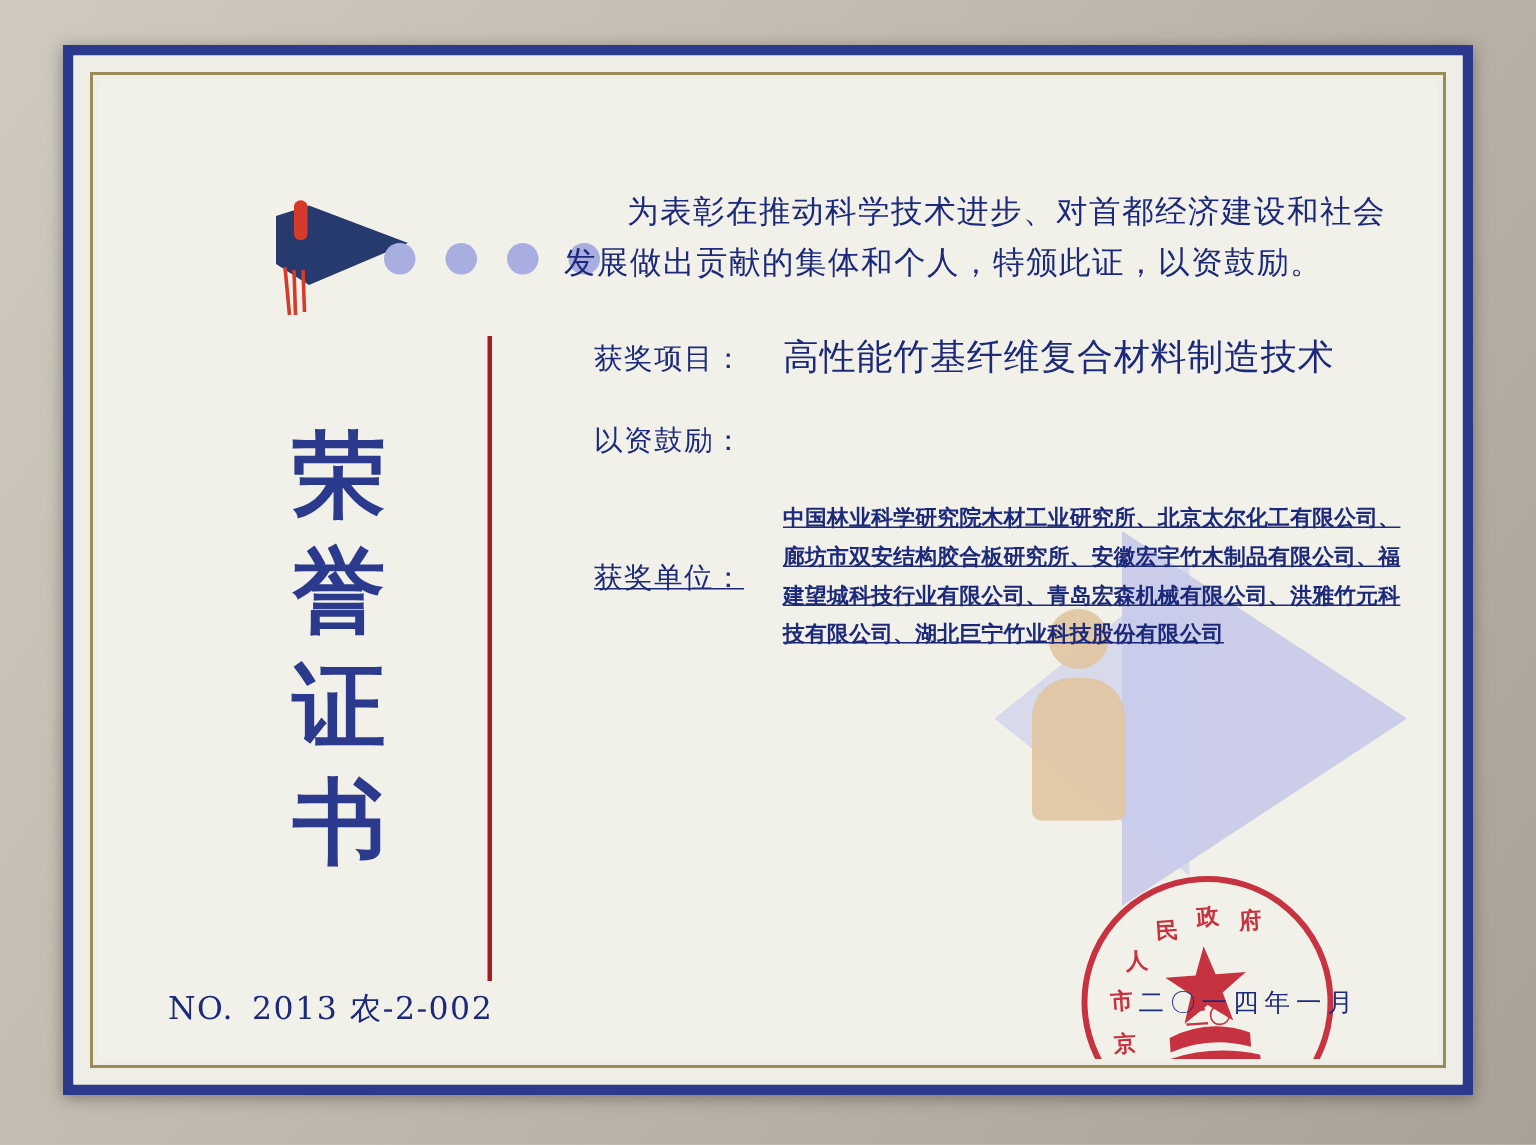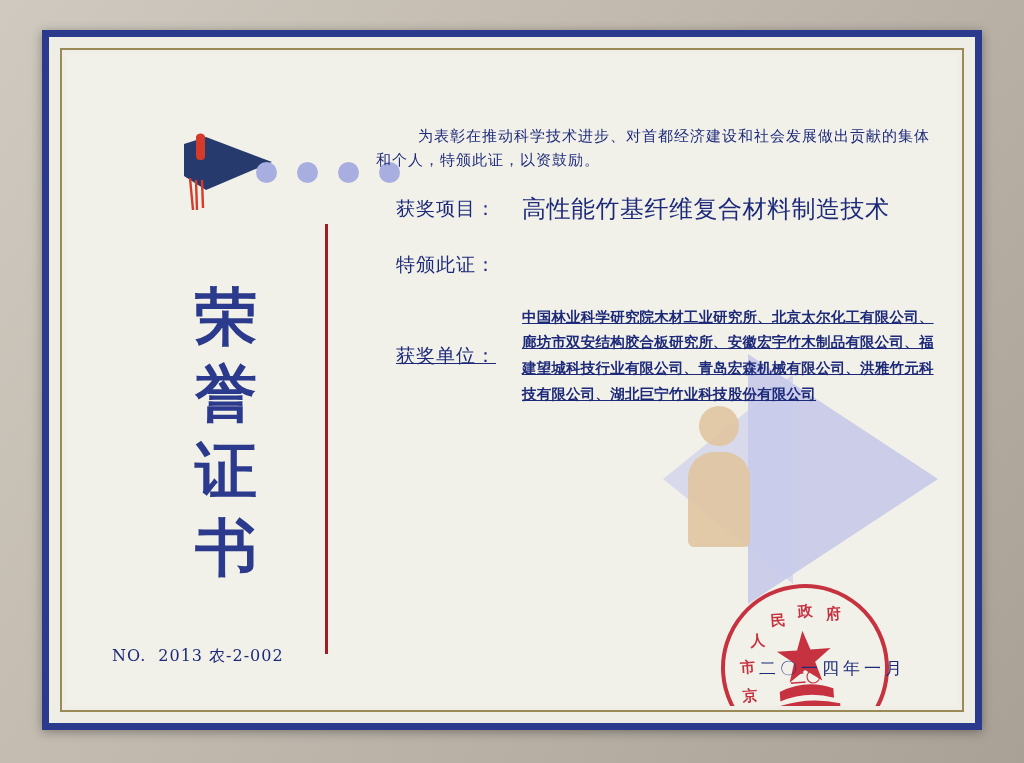--- a/index.html
+++ b/index.html
@@ -143,25 +143,25 @@
     font-weight: bold;
     font-size: 35px;
     letter-spacing: 10px;
     text-align: center;
     padding-left: 10px;
     margin-bottom: 34px;
   }
   .para {
     color: #1d2a7a;
     font-family: "DejaVu Serif", serif;
-    font-size: 15px;
+    font-size: 21px;
     line-height: 1.62;
     letter-spacing: 1px;
     text-indent: 42px;
-    margin-bottom: 20px;
+    margin-bottom: 30px;
     padding-right: 6px;
   }
 
   .field {
     display: flex;
     align-items: center;
     margin-bottom: 26px;
     color: #1d2a7a;
     font-family: "DejaVu Serif", serif;
   }
@@ -227,24 +227,24 @@
     font-family: "DejaVu Serif", serif;
     font-size: 15px;
     font-weight: bold;
     color: #c2182a;
     white-space: nowrap;
   }
 
   
   .footer-no {
     position: absolute;
-    left: 46px; bottom: 39px;
-    color: #1d2a7a;
-    font-family: "DejaVu Serif", serif;
-    font-size: 16px;
+    left: 46px; bottom: 20px;
+    color: #1d2a7a;
+    font-family: "DejaVu Serif", serif;
+    font-size: 21px;
     letter-spacing: 1px;
   }
   .footer-no .no-label { margin-right: 12px; }
   .footer-date {
     position: absolute;
     right: 52px; bottom: 26px;
     color: #1d2a7a;
     font-family: "DejaVu Serif", serif;
     font-size: 17px;
     letter-spacing: 4px;
@@ -295,21 +295,21 @@
 
       <div class="main">
         <div class="para">为表彰在推动科学技术进步、对首都经济建设和社会发展做出贡献的集体和个人，特颁此证，以资鼓励。</div>
 
         <div class="field">
           <div class="lbl">获奖项目：</div>
           <div class="val">高性能竹基纤维复合材料制造技术</div>
         </div>
 
         <div class="field">
-          <div class="lbl">特颁此证：</div>
+          <div class="lbl">以资鼓励：</div>
         </div>
 
         <div class="field units">
           <div class="lbl">获奖单位：</div>
           <div class="val">中国林业科学研究院木材工业研究所、北京太尔化工有限公司、廊坊市双安结构胶合板研究所、安徽宏宇竹木制品有限公司、福建望城科技行业有限公司、青岛宏森机械有限公司、洪雅竹元科技有限公司、湖北巨宁竹业科技股份有限公司</div>
         </div>
       </div>
 
       <div class="seal">
         <div class="seal-text">

